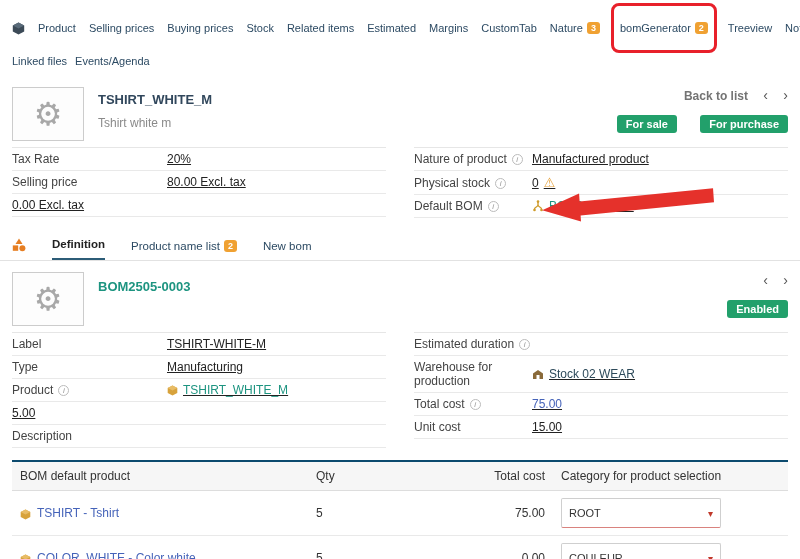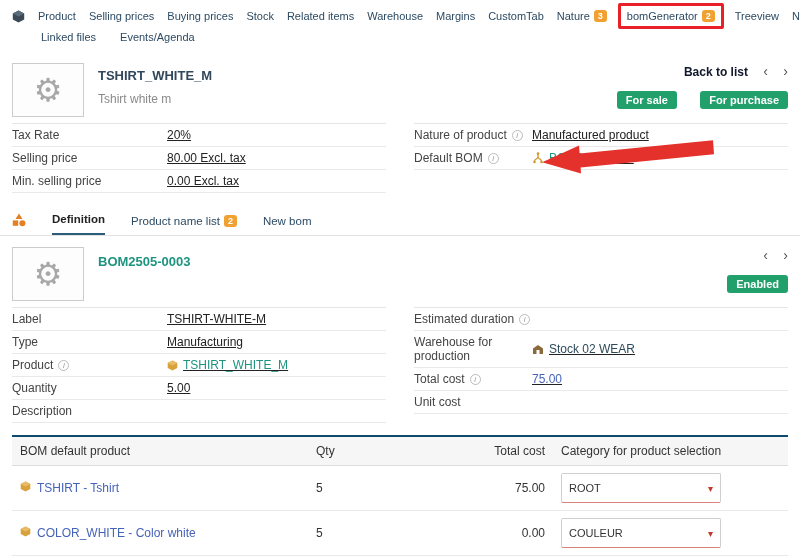--- a/index.html
+++ b/index.html
@@ -6,45 +6,45 @@
   html,body { width: 800px; height: 559px; }
   body {
     font-family: "Liberation Sans", "DejaVu Sans", sans-serif;
     font-size: 12px; color: #333; background: #fff;
     position: relative; overflow: hidden;
   }
   a { text-decoration: none; cursor: pointer; }
 
   
   .topnav { display: flex; align-items: center; gap: 13px; padding: 7px 12px 3px; white-space: nowrap; }
-  .topnav.row2 { padding: 3px 12px 9px; gap: 24px; margin-left: 29px; }
+  .topnav.row2 { padding: 3px 12px 9px; gap: 8px; }
   .tab { color: #2c4a63; font-size: 11px; display: inline-flex; align-items: center; }
   .tbadge {
     background: #f0a132; color: #fff; font-size: 9px; line-height: 12px;
     padding: 0 4px; border-radius: 3px; margin-left: 4px; font-weight: bold;
   }
   .annotation-red-box {
-    border: 3px solid #e8202a; border-radius: 2px;
-    padding: 4px 6px; margin: -4px -2px; display: inline-flex; align-items: center; justify-content: flex-end;
+    border: 3px solid #e8202a; border-radius: 8px;
+    padding: 16px 6px; margin: -4px -2px; display: inline-flex; align-items: center; justify-content: flex-end;
   }
   .picto { display: inline-flex; align-items: center; }
 
   
   .banner { display: flex; padding: 11px 12px 4px; }
   .photo {
     width: 72px; height: 54px; border: 1px solid #ccc; background: #fdfdfd;
     display: flex; align-items: center; justify-content: center; margin-right: 14px;
   }
   .photo span { font-size: 32px; color: #a8a8a8; }
   .banner-main { flex: 1; }
   .ptitle { font-weight: bold; font-size: 13px; color: #31475c; margin-top: 5px; }
   .btitle { font-weight: bold; font-size: 13px; color: #1d9480; margin-top: 7px; }
   .psub { color: #8a8a8a; margin-top: 9px; }
   .banner-right { text-align: right; }
-  .backlist { color: #0f172a; font-weight: bold; font-size: 12px; }
+  .backlist { color: #737373; font-weight: bold; font-size: 12px; }
   .chev { color: #555; font-size: 14px; margin-left: 12px; }
   .pillrow { margin-top: 12px; }
   .pill {
     background: #22a06b; color: #fff; font-size: 11px; font-weight: bold;
     padding: 3px 9px; border-radius: 3px; margin-left: 20px; display: inline-block;
   }
 
   
   .cols { display: flex; gap: 28px; padding: 2px 12px 0; }
   .fieldtable { flex: 1; border-top: 1px solid #e6e6e6; }
@@ -78,21 +78,21 @@
   
   .lines { width: calc(100% - 24px); margin: 12px 12px 0; border-collapse: collapse; table-layout: fixed; }
   .lines th {
     background: #f6f6f6; border-top: 2px solid #0c4a6e; border-bottom: 1px solid #ddd;
     padding: 7px 8px; text-align: left; font-weight: normal; color: #333; font-size: 12px;
   }
   .lines td { border-bottom: 1px solid #e9e9e9; padding: 7px 8px; vertical-align: middle; }
   .col-qty { width: 135px; }
   .col-total { width: 110px; text-align: right !important; }
   .col-cat { width: 235px; }
-  .prodcell { display: flex; align-items: flex-start; gap: 6px; }
+  .prodcell { display: flex; align-items: flex-end; gap: 6px; }
   .sel {
     display: inline-flex; justify-content: space-between; align-items: center;
     width: 160px; border: 1px solid #cfcfcf; border-bottom: 1px solid #d9827e;
     border-radius: 2px; padding: 8px 7px; background: #fff; font-size: 11px; color: #333;
     cursor: pointer;
   }
   .sel .caret { color: #c0392b; font-size: 10px; margin-left: 6px; }
 </style>
 </head>
 <body>
@@ -102,21 +102,21 @@
     <svg width="13" height="13" viewBox="0 0 13 13">
         <path d="M6.5 0.5 12.2 3.6v5.8L6.5 12.5 0.8 9.4V3.6z" fill="#3c4a57"></path>
         <path d="M6.5 0.5 12.2 3.6 6.5 6.6 0.8 3.6z" fill="#5a6b7a"></path>
       </svg>
   </span>
   <a class="tab">Product</a>
   <a class="tab">Selling prices</a>
   <a class="tab">Buying prices</a>
   <a class="tab">Stock</a>
   <a class="tab">Related items</a>
-  <a class="tab">Warehouse</a>
+  <a class="tab">Estimated</a>
   <a class="tab">Margins</a>
   <a class="tab">CustomTab</a>
   <a class="tab">
     <span>Nature</span>
     <span class="tbadge">3</span>
   </a>
   <span class="annotation-red-box">
     <a class="tab">
       <span>bomGenerator</span>
       <span class="tbadge">2</span>
@@ -160,32 +160,38 @@
           <span>20%</span>
         </div>
     </div>
     <div class="frow">
       <div class="flabel">Selling price</div>
       <div class="fvalue">
           <span>80.00 Excl. tax</span>
         </div>
     </div>
     <div class="frow">
-      <div class="flabel">Min. selling price</div>
       <div class="fvalue">
           <span>0.00 Excl. tax</span>
         </div>
     </div>
   </div>
   <div class="fieldtable">
     <div class="frow">
       <div class="flabel narrow"><span>Nature of product</span><span class="info"></span></div>
       <div class="fvalue">
           <span>Manufactured product</span>
         </div>
+    </div>
+    <div class="frow">
+      <div class="flabel narrow"><span>Physical stock</span><span class="info"></span></div>
+      <div class="fvalue">
+        <span>0</span>
+        <span class="warn">⚠</span>
+      </div>
     </div>
     <div class="frow">
       <div class="flabel narrow"><span>Default BOM</span><span class="info"></span></div>
       <div class="fvalue">
         <span class="picto">
           <svg width="12" height="12" viewBox="0 0 12 12">
               <path d="M6 2v3M6 5C6 7 2.5 7 2.5 9M6 5c0 2 3.5 2 3.5 4" stroke="#cf9b2a" stroke-width="1.4" fill="none"></path>
               <circle cx="6" cy="1.6" r="1.3" fill="#cf9b2a"></circle>
               <circle cx="2.5" cy="10" r="1.3" fill="#cf9b2a"></circle>
               <circle cx="9.5" cy="10" r="1.3" fill="#cf9b2a"></circle>
@@ -256,21 +262,20 @@
         <span class="picto">
           <svg width="11" height="11" viewBox="0 0 11 11">
               <path d="M5.5 0.5 10.3 3v5L5.5 10.5 0.7 8V3z" fill="#d7a23b"></path>
               <path d="M5.5 0.5 10.3 3 5.5 5.4 0.7 3z" fill="#e8bc66"></path>
             </svg>
         </span>
         <a class="tlink">TSHIRT_WHITE_M</a>
       </div>
     </div>
     <div class="frow">
-      <div class="flabel">Quantity</div>
       <div class="fvalue">
           <span>5.00</span>
         </div>
     </div>
     <div class="frow">
       <div class="flabel">Description</div>
       <div class="fvalue">
           <span></span>
         </div>
     </div>
@@ -295,20 +300,23 @@
       </div>
     </div>
     <div class="frow">
       <div class="flabel narrow"><span>Total cost</span><span class="info"></span></div>
       <div class="fvalue">
           <a class="blink">75.00</a>
         </div>
     </div>
     <div class="frow">
       <div class="flabel narrow">Unit cost</div>
+      <div class="fvalue">
+          <span>15.00</span>
+        </div>
     </div>
   </div>
 </div>
 
 <table class="lines">
   <thead>
     <tr>
       <th>BOM default product</th>
       <th class="col-qty">Qty</th>
       <th class="col-total">Total cost</th>

